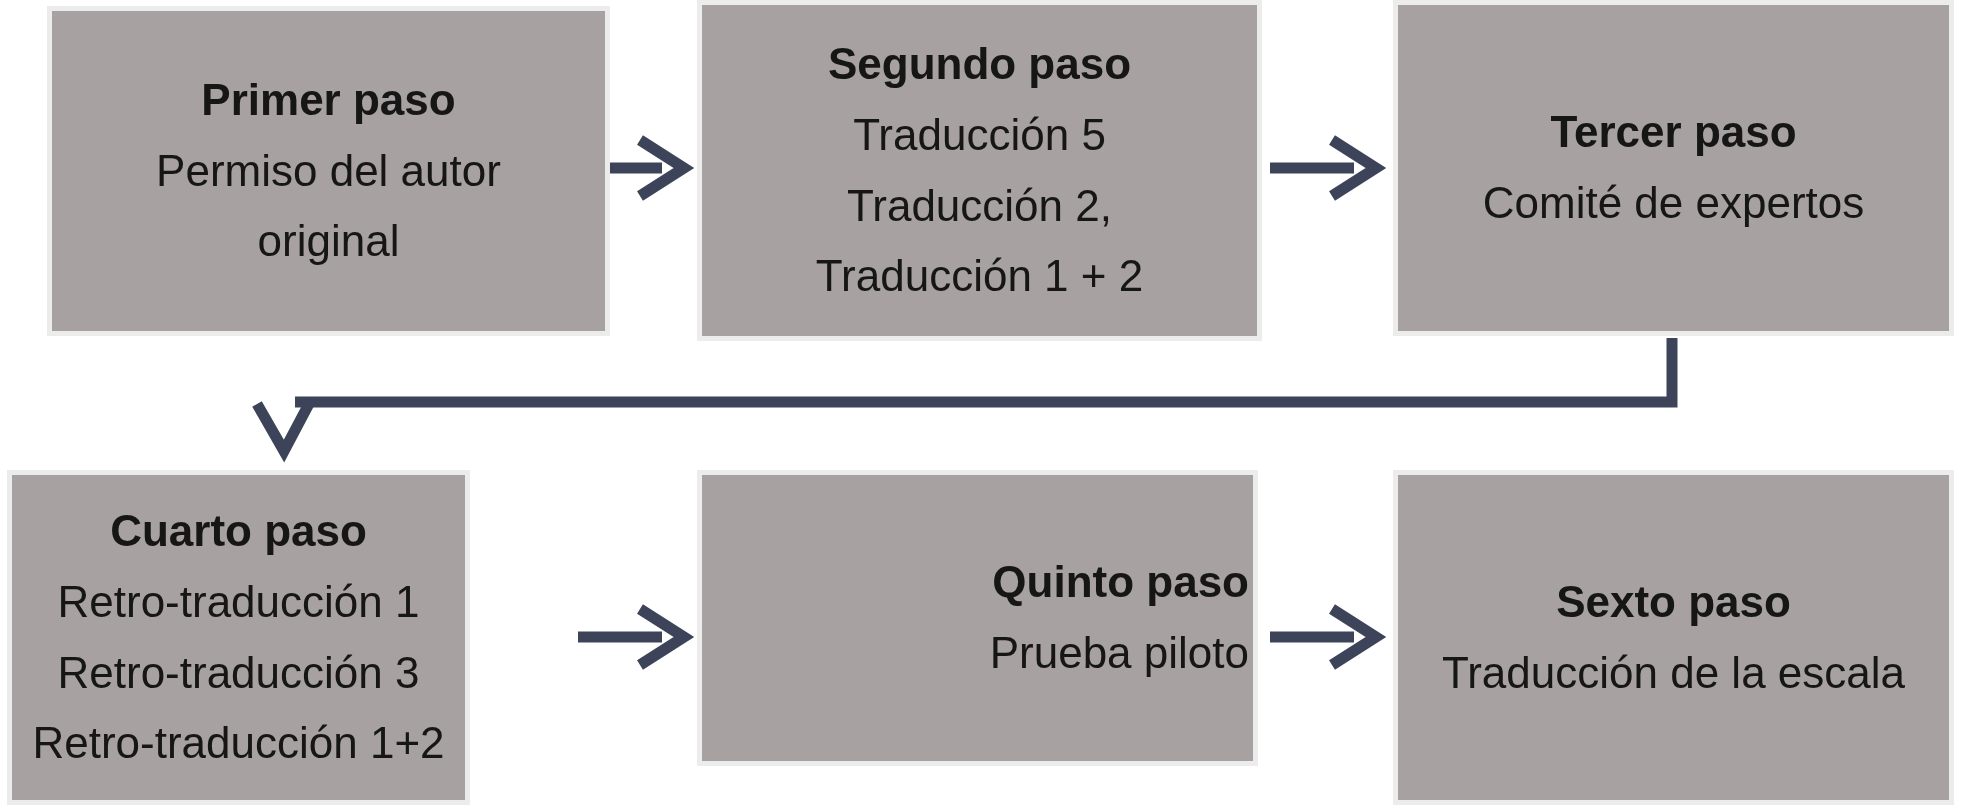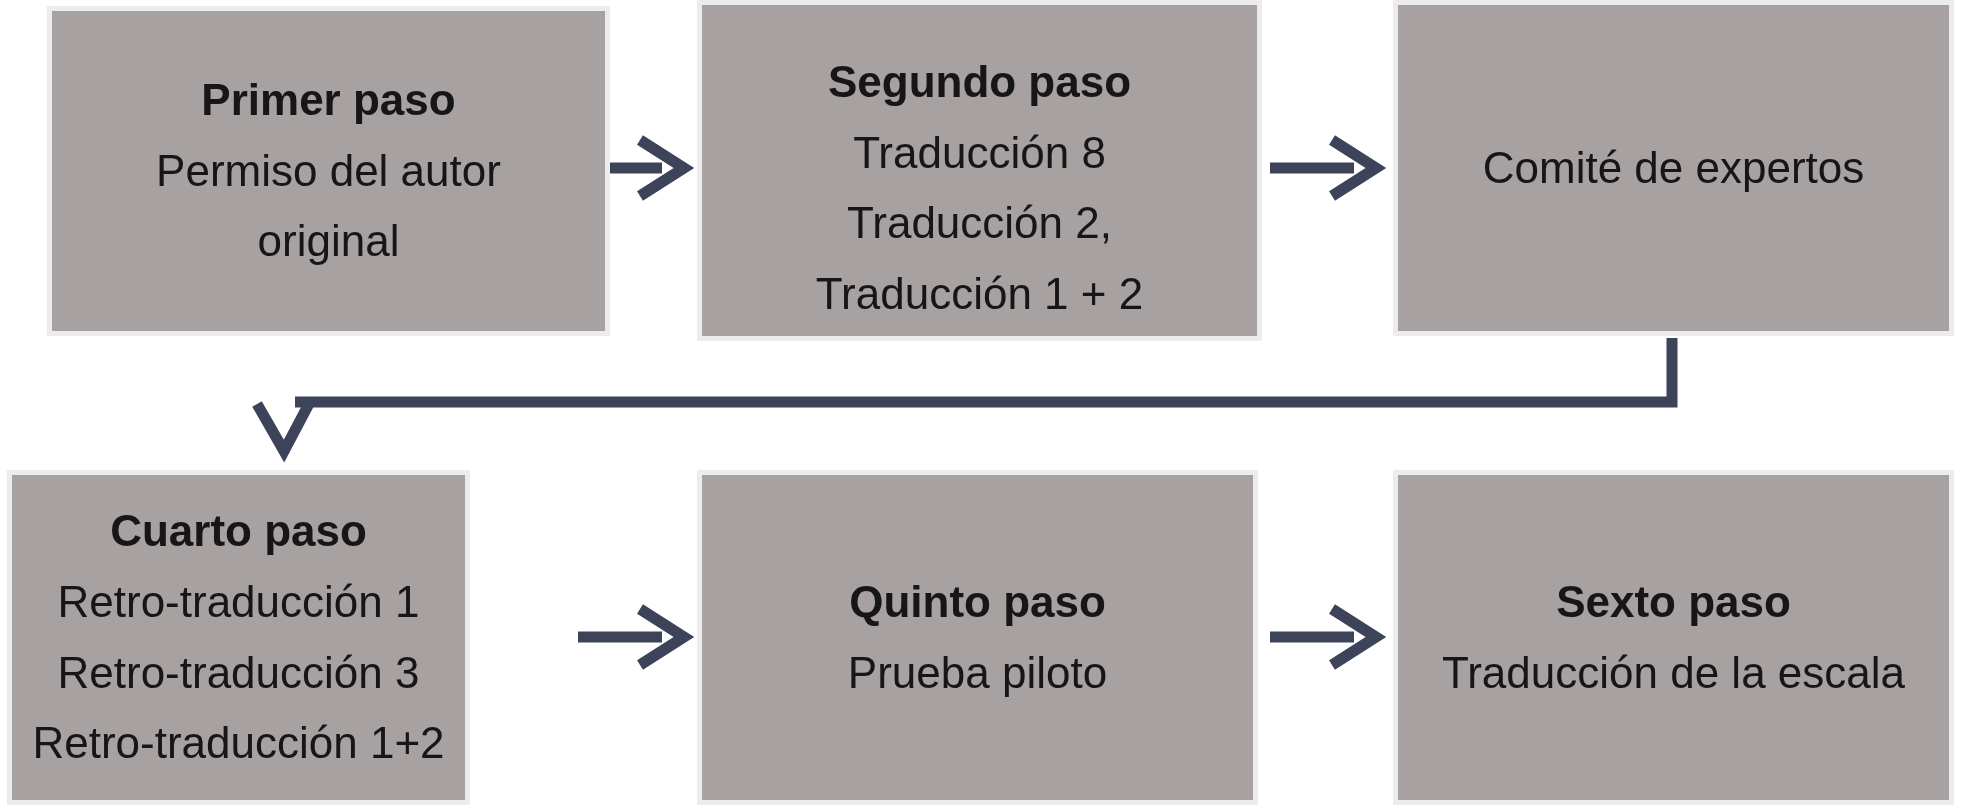--- a/index.html
+++ b/index.html
@@ -49,24 +49,24 @@
   }
   .box-line {
     font-size: 44px;
     font-weight: normal;
     line-height: 1.2;
     margin: 9px 0;
     white-space: nowrap;
   }
   
   .b1 { left: 7px;    top: 6px;   width: 563px; height: 330px; margin-left: 40px; }
-  .b2 { left: 697px;  top: 0px;   width: 565px; height: 341px; justify-content: flex-end; }
+  .b2 { left: 697px;  top: 0px;   width: 565px; height: 341px; }
   .b3 { left: 1393px; top: 0px;   width: 561px; height: 336px; }
   .b4 { left: 7px;    top: 470px; width: 463px; height: 335px; }
-  .b5 { left: 697px;  top: 470px; width: 561px; height: 335px; }
+  .b5 { left: 697px;  top: 470px; width: 561px; height: 296px; align-items: flex-end; }
   .b6 { left: 1393px; top: 470px; width: 561px; height: 335px; }
 
   svg.connector-layer {
     position: absolute;
     inset: 0;
     pointer-events: none;
   }
   .connector {
     stroke: var(--connector-color);
     stroke-width: 11;
@@ -109,26 +109,27 @@
   </svg>
 
   <div class="box b1">
     <div class="box-title">Primer paso</div>
     <div class="box-line">Permiso del autor</div>
     <div class="box-line">original</div>
   </div>
 
   <div class="box b2">
     <div class="box-title">Segundo paso</div>
-    <div class="box-line">Traducción 8</div>
+    <div class="box-line">Traducción 5</div>
     <div class="box-line">Traducción 2,</div>
     <div class="box-line">Traducción 1 + 2</div>
   </div>
 
   <div class="box b3">
+    <div class="box-title">Tercer paso</div>
     <div class="box-line">Comité de expertos</div>
   </div>
 
   <div class="box b4">
     <div class="box-title">Cuarto paso</div>
     <div class="box-line">Retro-traducción 1</div>
     <div class="box-line">Retro-traducción 3</div>
     <div class="box-line">Retro-traducción 1+2</div>
   </div>
 

